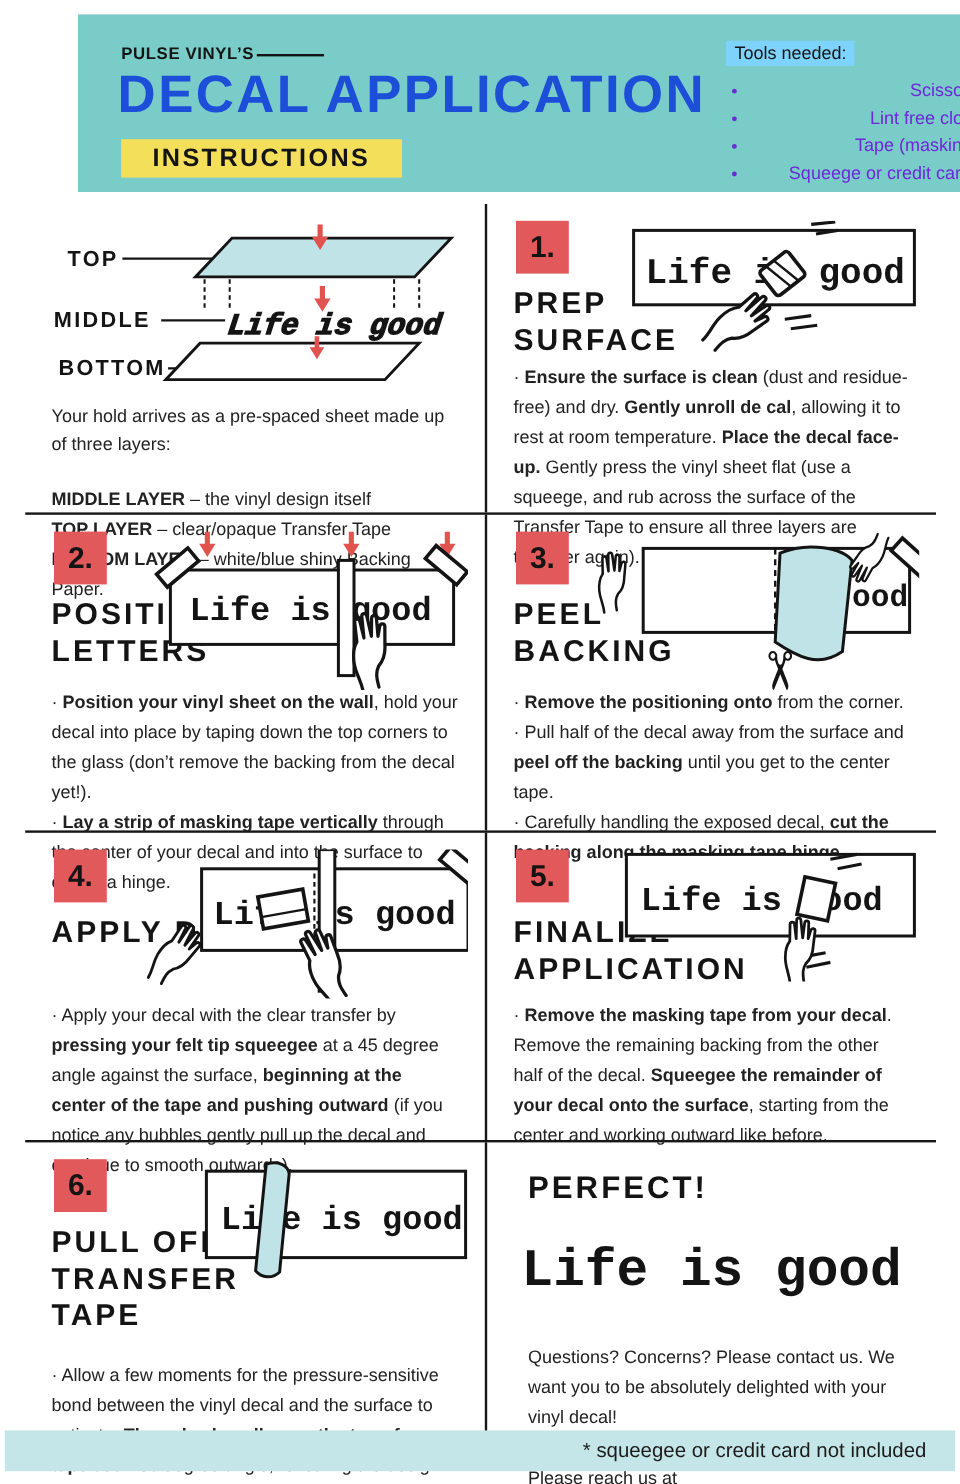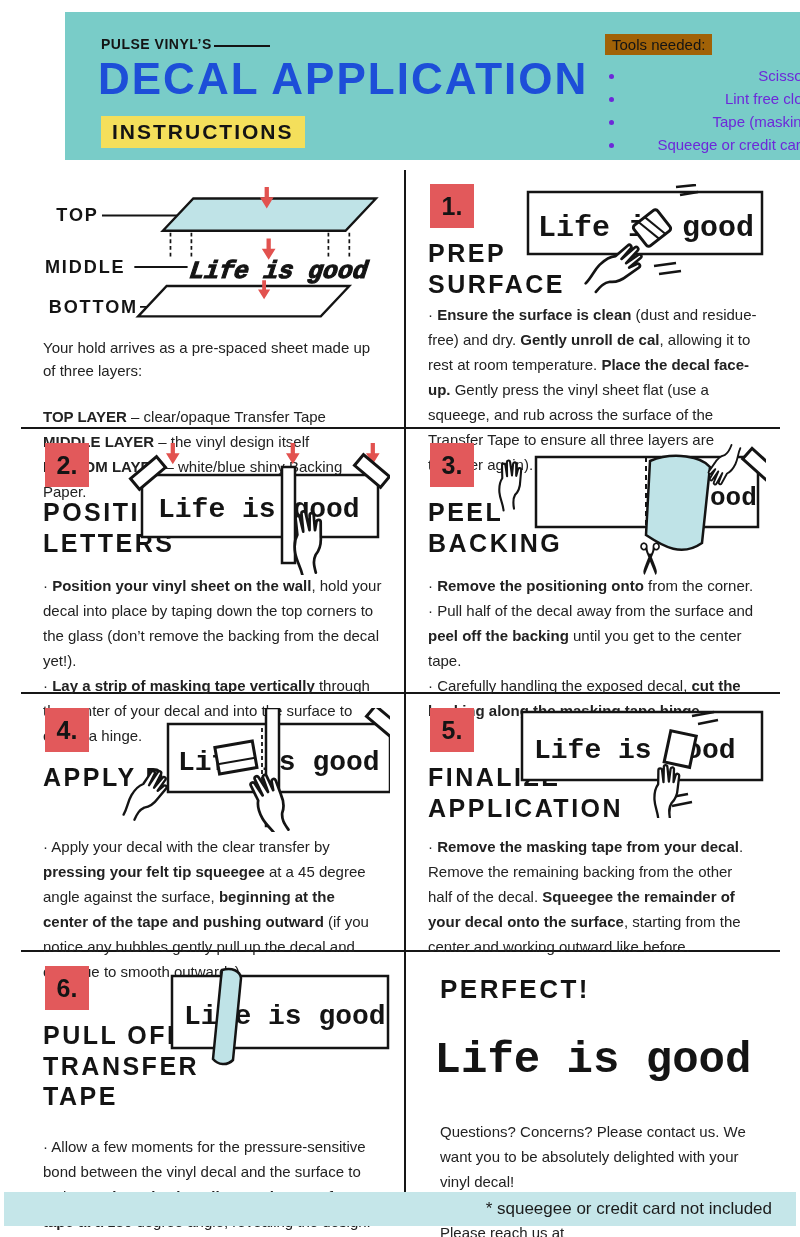--- a/index.html
+++ b/index.html
@@ -2,23 +2,23 @@
 <html><head>
 <meta charset="utf-8">
 <style>
   html,body{margin:0;padding:0;}
   body{width:800px;height:1237px;position:relative;background:#ffffff;
        font-family:"Liberation Sans",sans-serif;color:#1f2222;overflow:hidden;}
   .header{position:absolute;left:21px;top:12px;width:759px;height:148px;background:#79CCC8;margin-left:44px;}
   .brand{position:absolute;left:36px;top:24px;font-size:14px;font-weight:bold;letter-spacing:.5px;color:#141414;}
   .brand-line{display:inline-block;width:56px;height:2px;background:#141414;margin-left:2px;vertical-align:2px;}
   .title{position:absolute;left:33px;top:42px;font-size:44px;font-weight:bold;letter-spacing:2px;color:#1d4ed8;white-space:nowrap;}
-  .instructions{position:absolute;left:36px;top:104px;background:#F4DF5B;padding:4px 11px;font-size:21px;font-weight:bold;letter-spacing:2px;color:#141414;}
+  .instructions{position:absolute;left:36px;top:104px;background:#F4DF5B;padding:4px 26px;font-size:21px;font-weight:bold;letter-spacing:2px;color:#141414;}
   .tools{position:absolute;left:540px;top:22px;width:210px;}
-  .tools-label{display:inline-block;background:#a16207;padding:2px 7px;font-size:15px;color:#141414;}
+  .tools-label{display:inline-block;background:#7dd3fc;padding:2px 7px;font-size:15px;color:#141414;}
   .tools ul{margin:9px 0 0 20px;padding:0;font-size:15px;line-height:23px;color:#6d28d9;text-align:right;}
   .grid{position:absolute;left:21px;top:170px;width:759px;}
   .row{display:flex;}
   .row + .row{border-top:2px solid #161616;}
   .r1{height:257px}.r2{height:263px}.r3{height:256px}.r4{height:242px}
   .cell{position:relative;box-sizing:border-box;padding:12px 22px;}
   .cell.l{width:383px;}
   .cell.r{width:376px;border-left:2px solid #161616;}
   .step-head{position:relative;}
   .h118{height:118px}.h126{height:126px}.h130{height:130px}.h170{height:168px}
@@ -88,22 +88,22 @@
         <g transform="translate(152,96) skewX(-18)">
           <text class="monotext" x="0" y="0" font-size="26" fill="#ffffff" stroke="#141414" stroke-width="1.2">Life is good</text>
         </g>
         <path d="M130 104 L322 104 L292 136 L100 136 Z" fill="#ffffff" stroke="#141414" stroke-width="2.5"></path>
         <use href="#arrowP" transform="translate(228,0) scale(0.9)"></use>
         <use href="#arrowP" transform="translate(230,54) scale(0.9)"></use>
         <use href="#arrowP" transform="translate(226,98) scale(0.8)"></use>
       </svg>
       <div class="intro-body">Your hold arrives as a pre-spaced sheet made up of three layers:</div>
       <div class="intro-layers body">
+          <div class="par"><b>MIDDLE LAYER</b><span> – the vinyl design itself</span></div>
           <div class="par"><b>TOP LAYER</b><span> – clear/opaque Transfer Tape</span></div>
-          <div class="par"><b>MIDDLE LAYER</b><span> – the vinyl design itself</span></div>
           <div class="par"><b>BOTTOM LAYER</b><span> – white/blue shiny Backing Paper.</span></div>
         </div>
     </div>
 
     <div class="cell r">
       <div class="step-head h118">
         <div class="badge">1.</div>
         <div class="step-title">PREP SURFACE</div>
         <svg class="illus" width="240" height="112" viewBox="0 0 240 112">
           <rect x="2" y="8" width="234" height="62" fill="#fff" stroke="#141414" stroke-width="2.5"></rect>

